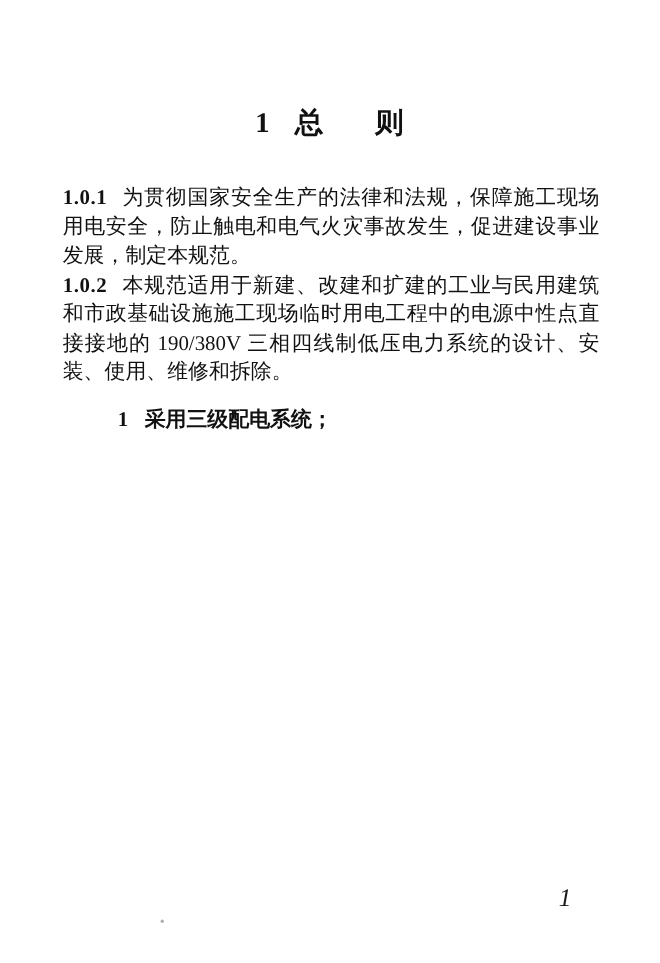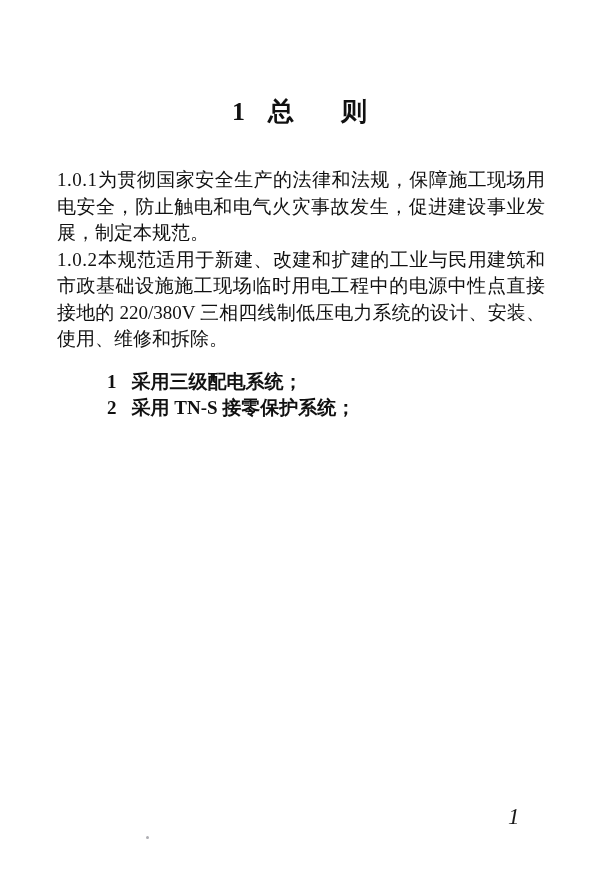--- a/index.html
+++ b/index.html
@@ -41,23 +41,23 @@
     font-size: 19px;
     line-height: 26.5px;
     text-align: justify;
     text-justify: inter-character;
   }
   .clause {
     margin: 0;
     padding: 0;
   }
   .cnum {
-    font-weight: 400;
+    font-weight: 700;
     letter-spacing: 0.5px;
-    margin-right: 0;
+    margin-right: 13px;
     white-space: nowrap;
   }
   .clause-bold, .clause-bold .ctext { font-weight: 700; }
 
   .item-list { margin: 16px; padding: 0; }
   .clause-item {
     margin: 0;
     padding-left: 34px;
     font-weight: 700;
   }
@@ -93,26 +93,25 @@
   <div class="chapter-title">
     <span class="t-num">1</span>
     <span class="t-char">总</span>
     <span class="t-char t-char-2">则</span>
   </div>
 
   <div class="body-text">
 
     <p class="clause"><span class="cnum">1.0.1</span><span class="ctext">为贯彻国家安全生产的法律和法规，保障施工现场用电安全，防止触电和电气火灾事故发生，促进建设事业发展，制定本规范。</span></p>
 
-    <p class="clause"><span class="cnum">1.0.2</span><span class="ctext">本规范适用于新建、改建和扩建的工业与民用建筑和市政基础设施施工现场临时用电工程中的电源中性点直接接地的 220/380V 三相四线制低压电力系统的设计、安装、使用、维修和拆除。</span></p>
+    <p class="clause"><span class="cnum">1.0.2</span><span class="ctext">本规范适用于新建、改建和扩建的工业与民用建筑和市政基础设施施工现场临时用电工程中的电源中性点直接接地的 190/380V 三相四线制低压电力系统的设计、安装、使用、维修和拆除。</span></p>
 
 
     <div class="item-list">
       <p class="clause-item"><span class="inum">1</span><span>采用三级配电系统；</span></p>
-      <p class="clause-item"><span class="inum">2</span><span>采用 TN-S 接零保护系统；</span></p>
     </div>
 
 
   </div>
 
   <div class="folio">1</div>
 
   <div class="speck"></div>
 
 </div>

